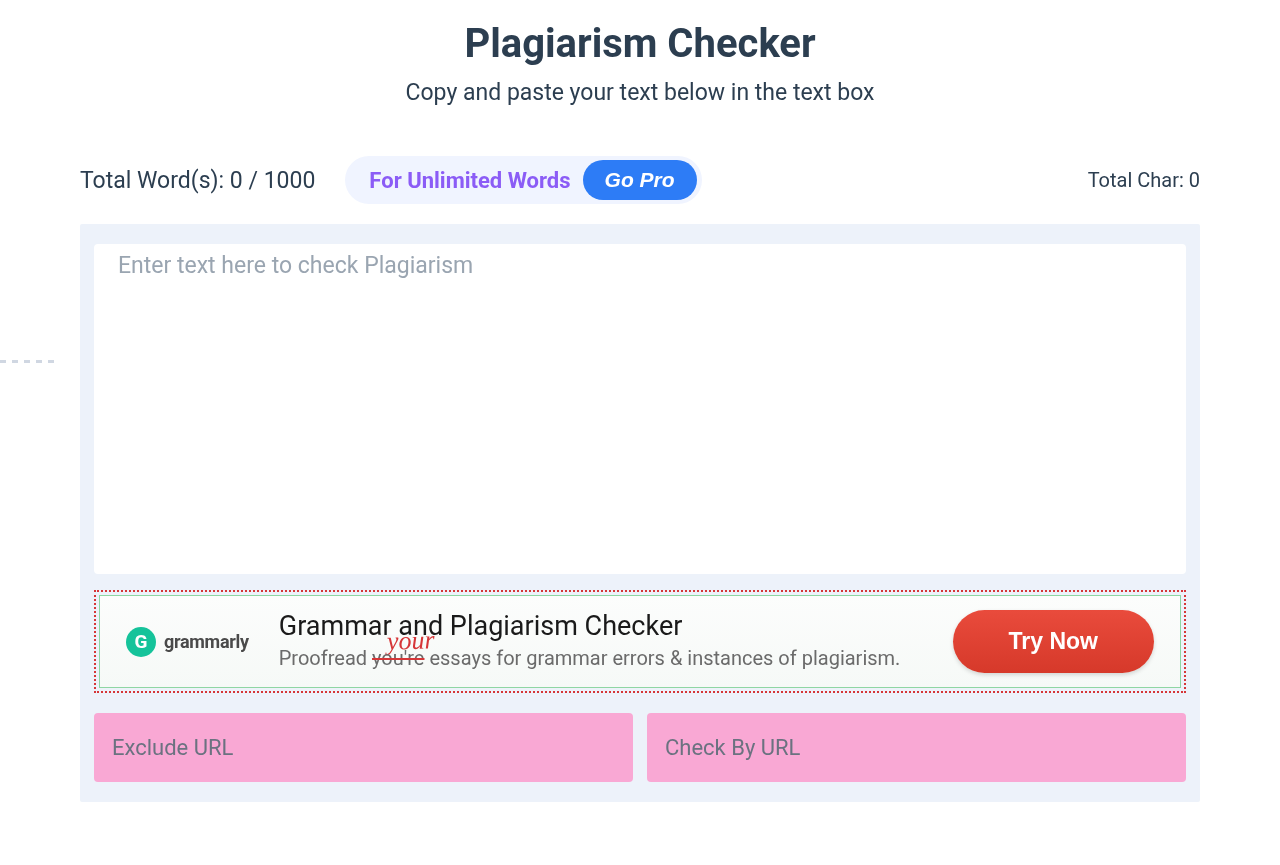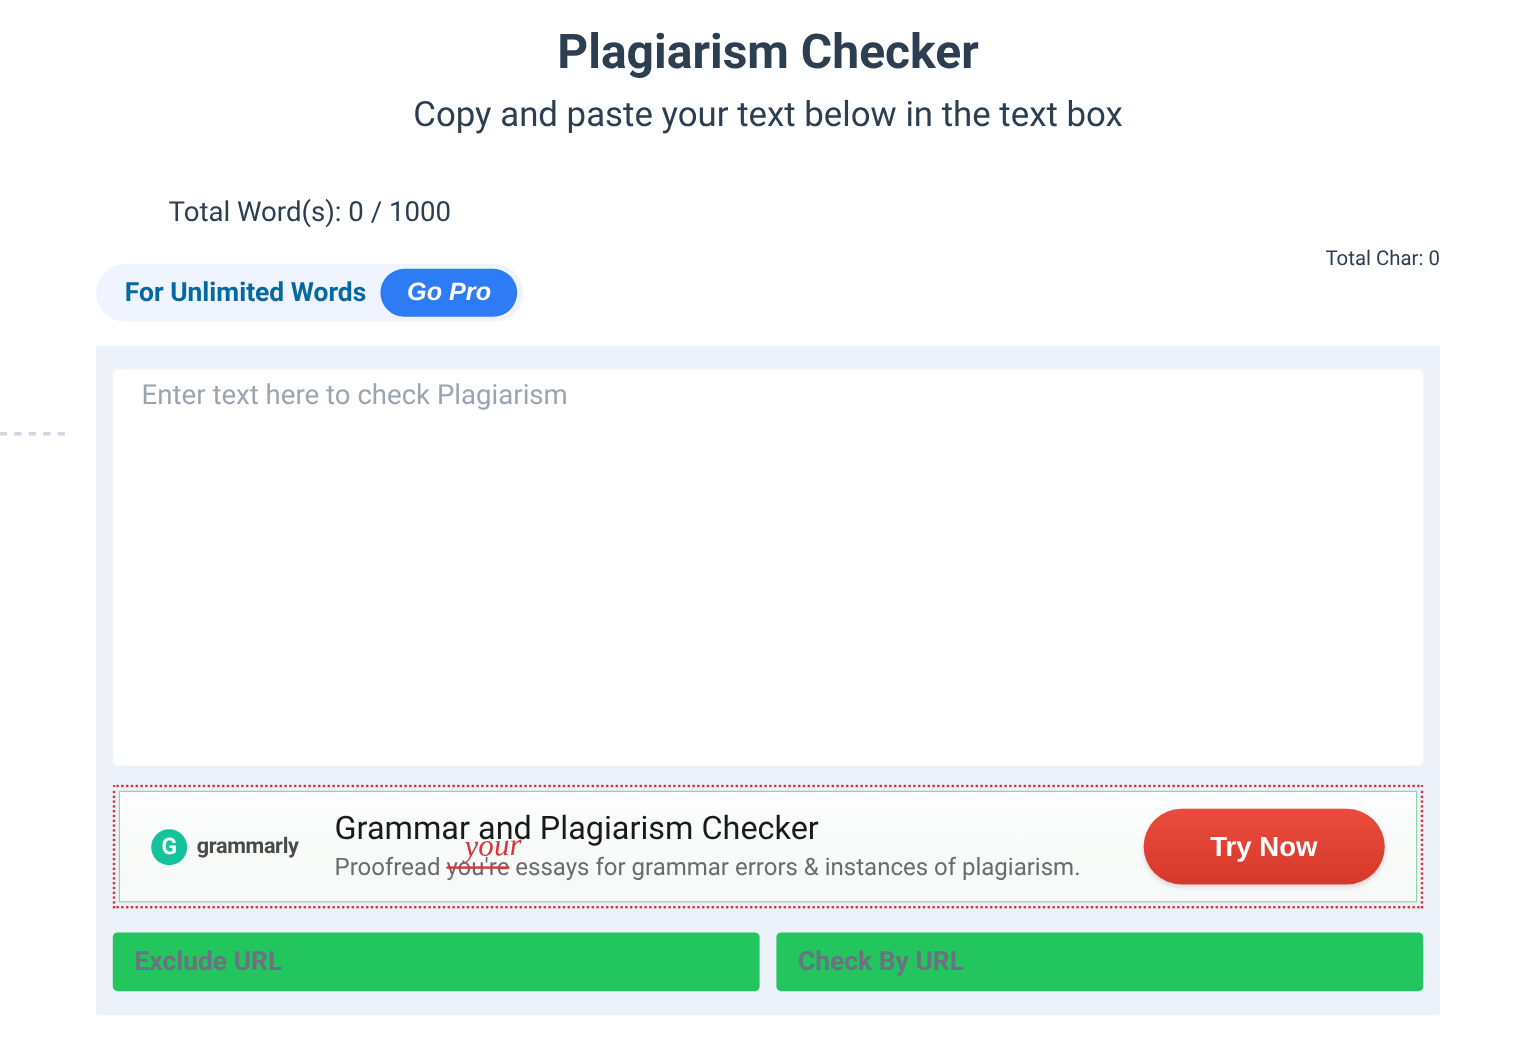--- a/index.html
+++ b/index.html
@@ -23,66 +23,65 @@
       text-align: center;
       margin-bottom: 50px;
     }
     .page-title {
       font-size: 40px;
       font-weight: 700;
       color: #2c3e50;
       margin-bottom: 12px;
     }
     .page-subtitle {
-      font-size: 29px;
+      font-size: 23px;
       color: #2c3e50;
       font-weight: 400;
     }
     .stats-row {
       display: flex;
       align-items: center;
       justify-content: space-between;
       margin-bottom: 20px;
     }
     .stats-left {
       display: flex;
       align-items: center;
       gap: 30px;
-      flex-direction: column;
     }
     .word-count {
       font-size: 23px;
       color: #2c3e50;
     }
     .unlimited-pill {
       display: inline-flex;
       align-items: center;
       background: #f0f4ff;
       border-radius: 50px;
       padding: 4px 5px 4px 24px;
       gap: 12px;
     }
     .unlimited-text {
       font-size: 22px;
       font-weight: 700;
-      color: #0369a1;
+      color: #8b5cf6;
     }
     .go-pro-btn {
       background: #2d7cf6;
       color: #fff;
       border: none;
       border-radius: 50px;
       padding: 8px 22px;
       font-size: 21px;
       font-weight: 700;
       cursor: pointer;
       font-style: italic;
     }
     .char-count {
-      font-size: 17px;
+      font-size: 20px;
       color: #2c3e50;
     }
     .editor-area {
       background: #edf2fa;
       padding: 20px 14px;
       border-radius: 2px;
     }
     .text-input {
       width: 100%;
       height: 330px;
@@ -182,27 +181,26 @@
     }
     .bottom-inputs {
       display: flex;
       gap: 14px;
       margin-top: 20px;
     }
     .url-input {
       flex: 1;
       border: none;
       border-radius: 4px;
-      padding: 12px 18px;
+      padding: 22px 18px;
       font-size: 22px;
       font-family: inherit;
       color: #2c3e50;
-      background: #22c55e;
+      background: #f9a8d4;
       outline: none;
-      font-weight: bold;
     }
     .url-input::placeholder {
       color: #6b7280;
     }
     .side-dots {
       position: absolute;
       left: 0;
       top: 360px;
       display: flex;
       gap: 6px;

